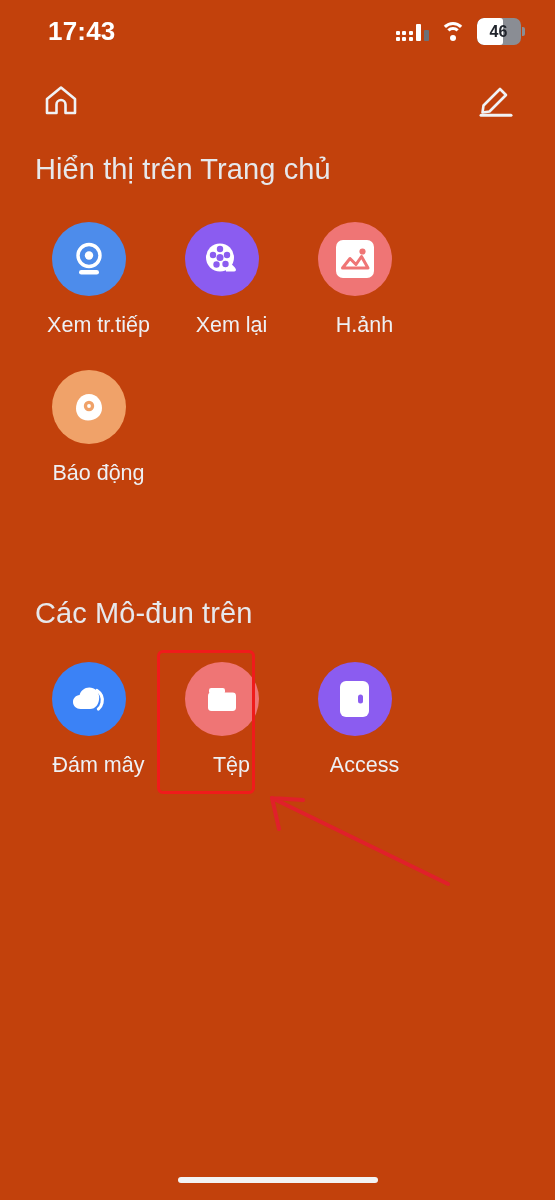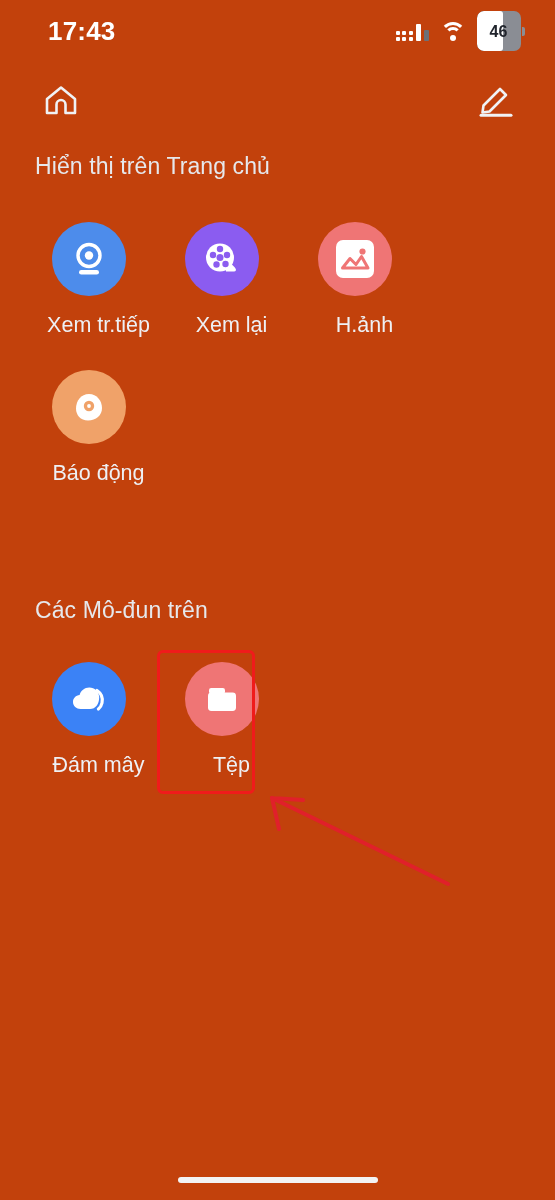--- a/index.html
+++ b/index.html
@@ -58,21 +58,21 @@
     border-radius: 50%;
     left: 50%;
     transform: translateX(-50%);
   }
   .wifi .a1 { width: 26px; height: 26px; top: 0; }
   .wifi .a2 { width: 16px; height: 16px; top: 5px; }
   .wifi .dot { position: absolute; left: 50%; transform: translateX(-50%); bottom: 0px; width: 6px; height: 6px; background: #ffffff; border-radius: 50%; }
 
   .battery {
     position: relative;
-    width: 44px; height: 40px;
+    width: 44px; height: 27px;
     border-radius: 7px;
     background: #8a8d94;
     display: flex;
     align-items: center;
     overflow: hidden;
   }
   .battery .fill {
     position: absolute; left: 0; top: 0;
     height: 100%; width: 60%;
     background: #ffffff;
@@ -109,21 +109,21 @@
     width: 46px; height: 46px;
     display: flex; align-items: center; justify-content: center;
     cursor: pointer;
   }
 
   
   .section-title {
     position: absolute;
     left: 35px;
     color: #e6e8ec;
-    font-size: 23px;
+    font-size: 29px;
     letter-spacing: 0.1px;
   }
   #title-home { top: 153px; }
   #title-other { top: 597px; }
 
   .grid {
     position: absolute;
     left: 22px;
     width: 520px;
     display: flex;
@@ -320,20 +320,28 @@
     <div class="tile">
       <div class="circle" style="background:#ef7575">
         <svg width="44" height="40" viewBox="0 0 44 40">
           <rect x="9" y="9" width="16" height="6" rx="2.2" fill="#ffffff"></rect>
           <rect x="8" y="13.5" width="28" height="18.5" rx="3.4" fill="#ffffff"></rect>
         </svg>
       </div>
       <div class="label">Tệp</div>
     </div>
 
+    <div class="tile">
+      <div class="circle" style="background:#8b5cf0">
+        <div class="sq" style="width:29px;height:36px;border-radius:6px;">
+          <div style="position:absolute;right:6px;top:50%;transform:translateY(-50%);width:4.6px;height:9px;border-radius:2.5px;background:#8b5cf0;"></div>
+        </div>
+      </div>
+      <div class="label">Access</div>
+    </div>
 
   </div>
 
   <div class="highlight-box" style="left:157px; top:650px; width:98px; height:144px;"></div>
 
   <svg class="arrow-svg" viewBox="0 0 555 1200">
     <line x1="448" y1="884" x2="272" y2="798" stroke="#e0202a" stroke-width="4" stroke-linecap="round"></line>
     <path d="M272 798 L303 800 M272 798 L279 829" fill="none" stroke="#e0202a" stroke-width="4" stroke-linecap="round"></path>
   </svg>
 

